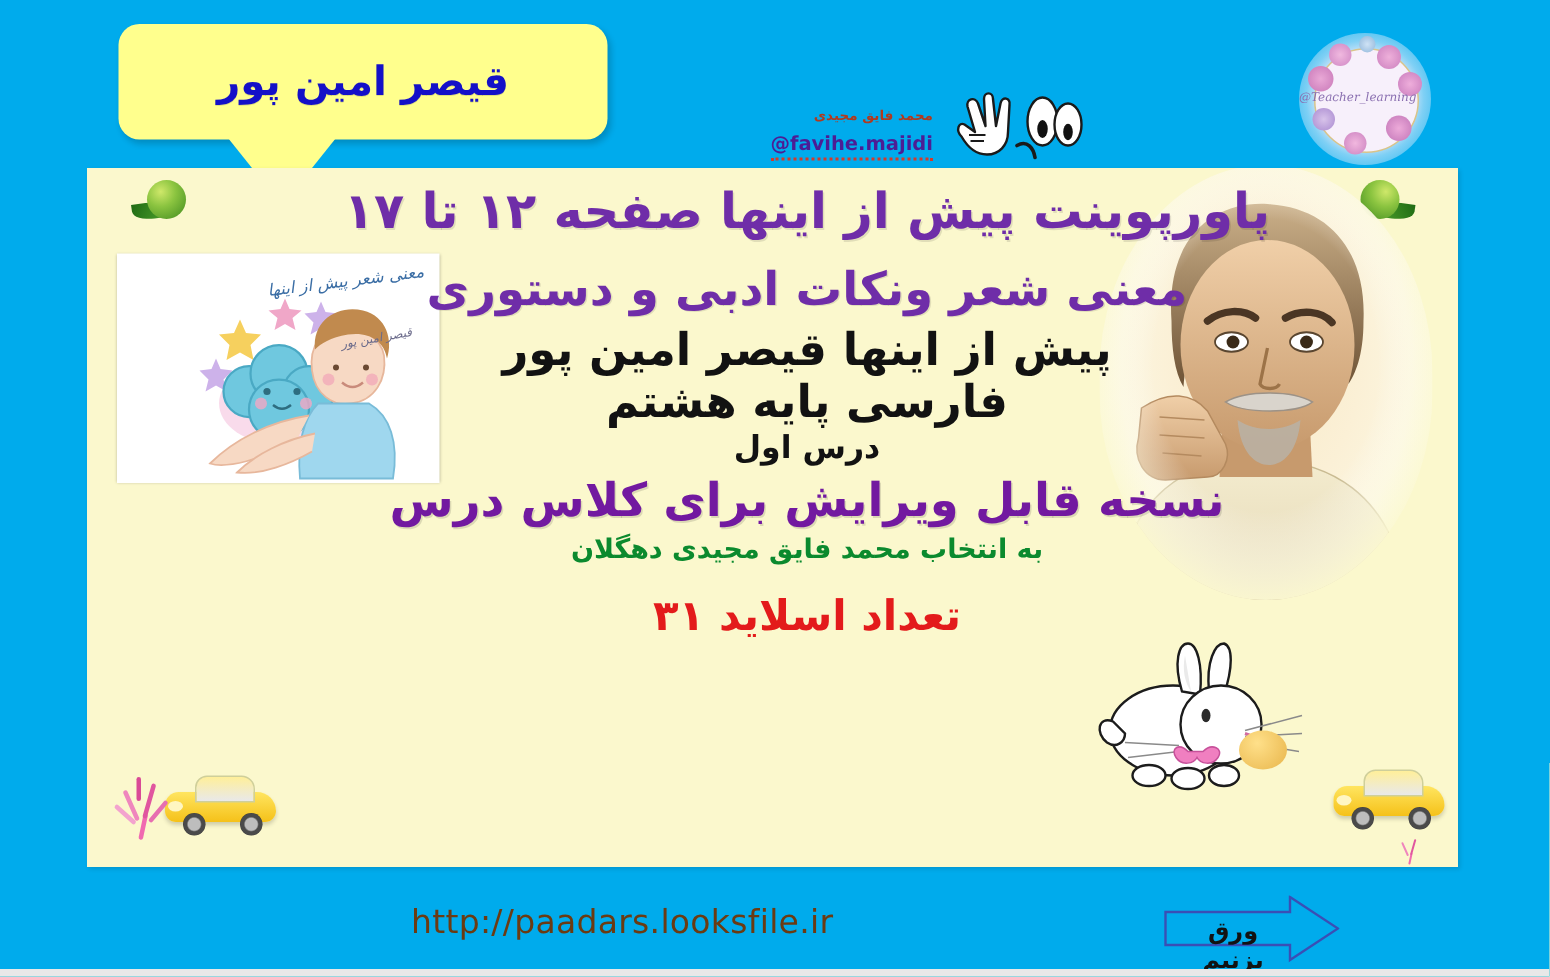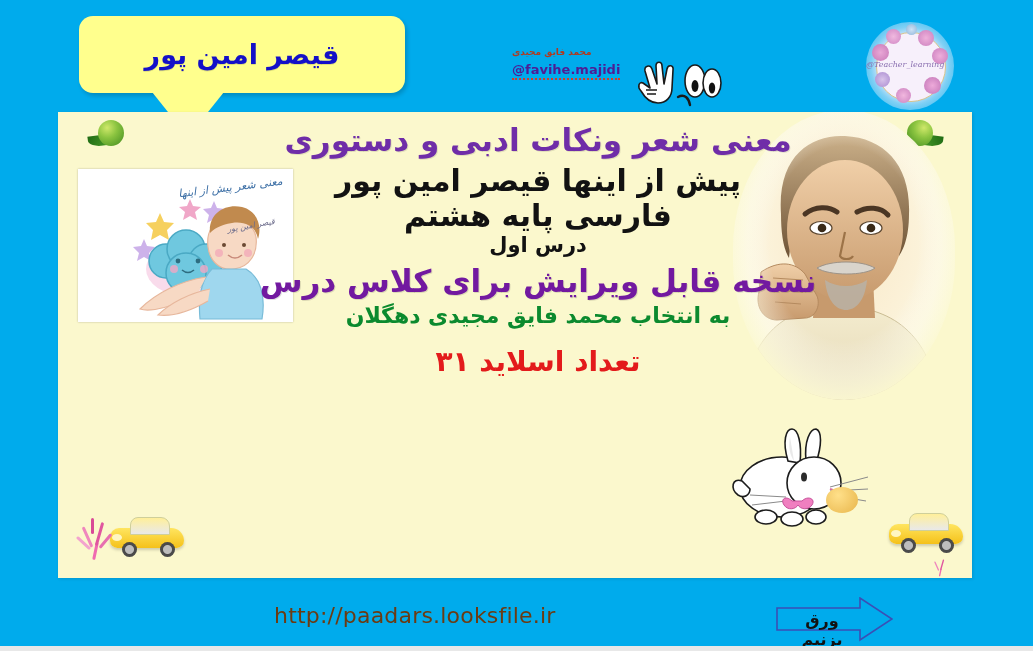--- a/index.html
+++ b/index.html
@@ -25,21 +25,21 @@
     direction:rtl;color:#1410c8;font-weight:bold;font-size:27px;letter-spacing:0px;
     text-shadow:0 1px 0 rgba(0,0,0,.12);
   }
   .bubble-tail{
     position:absolute;left:152px;top:92px;width:0;height:0;
     border-left:36px solid transparent;border-right:36px solid transparent;
     border-top:45px solid #ffff8d;
   }
 
   
-  .wm{position:absolute;left:512px;top:46px;width:110px;text-align:left;direction:rtl;}
+  .wm{position:absolute;left:512px;top:72px;width:110px;text-align:right;direction:rtl;}
   .wm-name{color:#b03a1f;font-size:9px;font-weight:bold;line-height:13px;}
   .wm-mail{color:#4c1d95;font-size:13px;font-weight:bold;line-height:16px;
     border-bottom:2px dotted #d43a2a;display:inline-block;padding-bottom:0px;}
 
   
   .hand-eyes{position:absolute;left:633px;top:57px;width:100px;height:55px;}
 
   
   .logo{
     position:absolute;left:866px;top:22px;width:88px;height:88px;border-radius:50%;
@@ -91,26 +91,26 @@
   .illus-hand2{position:absolute;right:18px;top:52px;direction:rtl;font-size:8px;color:#6a6a8a;
     font-family:"DejaVu Serif","Liberation Serif",serif;font-style:italic;transform:rotate(-10deg);}
 
   
   .textblock{
     position:absolute;left:170px;top:4px;width:620px;
     direction:rtl;text-align:center;
   }
   .tline{font-weight:bold;line-height:1.06;white-space:nowrap;}
   .l-purple1{color:#6f2da8;font-size:33px;margin-top:8px;text-shadow:1px 1px 0 rgba(0,0,0,.10);}
-  .l-purple2{color:#6f2da8;font-size:31px;margin-top:8px;text-shadow:1px 1px 0 rgba(0,0,0,.10);}
+  .l-purple2{color:#6f2da8;font-size:31px;margin-top:18px;text-shadow:1px 1px 0 rgba(0,0,0,.10);}
   .l-black1{color:#121212;font-size:30px;margin-top:8px;}
   .l-black2{color:#121212;font-size:30px;margin-top:3px;}
   .l-black3{color:#121212;font-size:21px;margin-top:3px;}
   .l-purple3{color:#7219a0;font-size:31px;margin-top:8px;text-shadow:1px 1px 0 rgba(0,0,0,.12);}
-  .l-green{color:#0b8a2e;font-size:22px;margin-top:6px;}
+  .l-green{color:#0b8a2e;font-size:18px;margin-top:6px;}
   .l-red{color:#e31b1b;font-size:28px;margin-top:20px;}
   .l-blue{color:#1e2fb0;font-size:20px;margin-top:6px;}
 
   
   .rabbit{position:absolute;left:730px;top:425px;width:140px;height:110px;}
   .egg{position:absolute;left:96px;top:62px;width:32px;height:26px;border-radius:50%;
     background:radial-gradient(circle at 38% 32%, #ffe08a, #e8b54a);}
 
   
   .car{position:absolute;width:78px;height:42px;}
@@ -277,20 +277,21 @@
         <path d="M134 100 C124 110 120 128 122 150 L184 150 C188 126 182 108 168 100 Z" fill="#9fd7ee" stroke="#79bcd8" stroke-width="1.2"></path>
 
         <path d="M128 108 C102 112 78 124 62 140 C74 144 96 136 118 128" fill="#f7d9c4" stroke="#e7b79c" stroke-width="1.2"></path>
         <path d="M132 120 C112 124 92 134 80 146 C96 148 116 140 130 132" fill="#f7d9c4" stroke="#e7b79c" stroke-width="1.2"></path>
       </svg>
       <div class="illus-hand1">معنی شعر پیش از اینها</div>
       <div class="illus-hand2">قیصر امین پور</div>
     </div>
 
     <div class="textblock">
+      <div class="tline l-purple1">پاورپوینت پیش از اینها  صفحه ۱۲ تا ۱۷</div>
       <div class="tline l-purple2">معنی شعر ونکات ادبی و دستوری</div>
       <div class="tline l-black1">پیش از اینها قیصر امین پور</div>
       <div class="tline l-black2">فارسی پایه هشتم</div>
       <div class="tline l-black3">درس اول</div>
       <div class="tline l-purple3">نسخه قابل ویرایش برای کلاس درس</div>
       <div class="tline l-green">به انتخاب محمد فایق مجیدی دهگلان</div>
       <div class="tline l-red">تعداد اسلاید ۳۱</div>
     </div>
 
     <div class="rabbit" style="left:672px;top:313px;">

